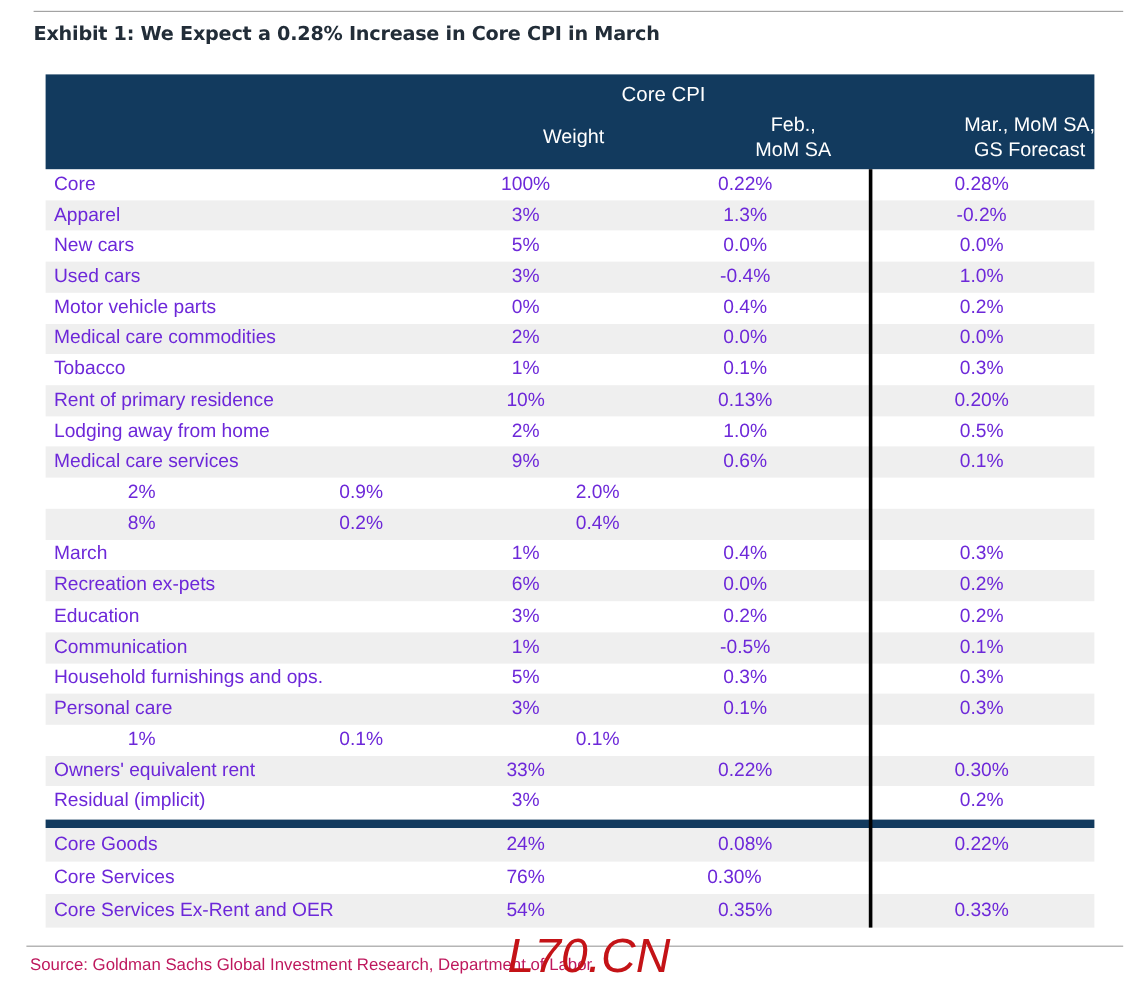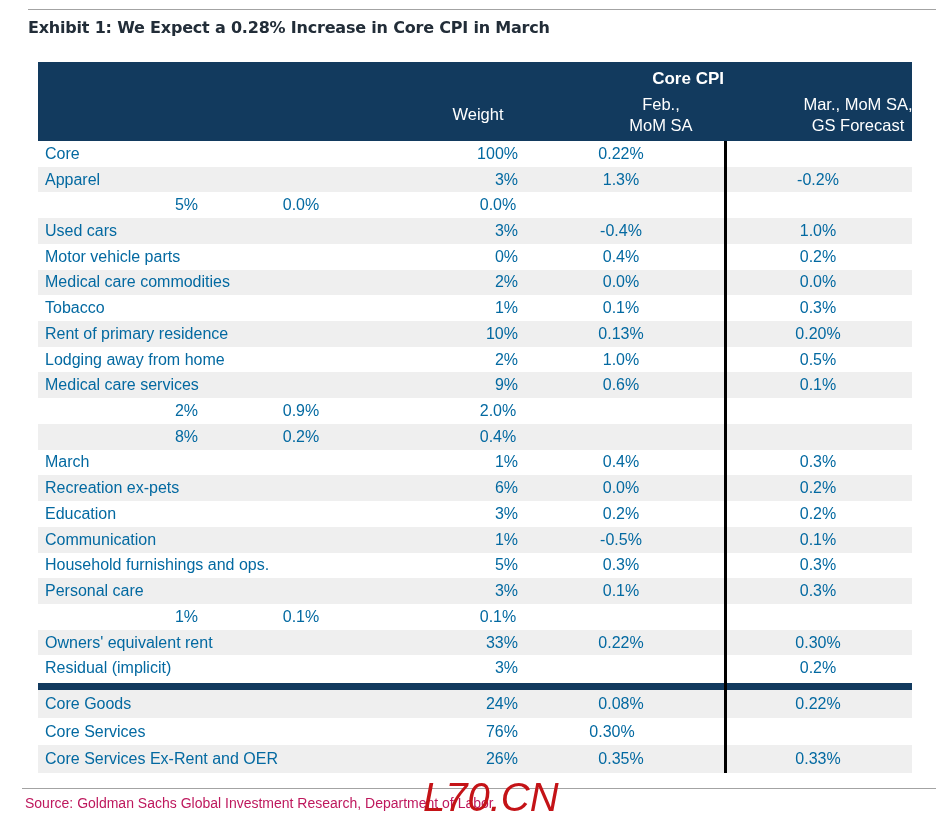--- a/index.html
+++ b/index.html
@@ -9,33 +9,33 @@
   }
   .top-rule{position:absolute;left:28px;top:9px;width:908px;height:1px;background:#a3a3a3;}
   .title{
     position:absolute;left:28px;top:18px;width:890px;
     font-family:"DejaVu Sans", sans-serif;font-size:16px;font-weight:bold;
     color:#222d38;letter-spacing:-0.2px;
   }
   .table{position:absolute;left:38px;top:62px;width:874px;}
   .thead{position:relative;background:#123a5e;height:79px;color:#ffffff;}
   .group-label{
-    position:absolute;left:480px;top:7px;width:206px;text-align:right;
-    font-size:17px;font-weight:bold;
+    position:absolute;left:480px;top:7px;width:206px;text-align:left;
+    font-size:17px;font-weight:normal;
   }
   .head-row{position:absolute;top:26px;left:0;width:874px;height:53px;display:flex;align-items:center;padding-left:40px;}
   .head-cell{text-align:center;font-size:16.5px;line-height:21px;white-space:pre-line;}
   .h-label{width:320px;}
   .h-weight{width:160px;}
   .h-feb{width:206px;}
   .h-mar{width:188px;}
-  .trow{display:flex;align-items:center;height:25.72px;font-size:16px;color:#0369a1;}
+  .trow{display:flex;align-items:center;height:25.72px;font-size:16px;color:#6d28d9;}
   .cell{overflow:hidden;}
   .c-label{width:313px;padding-left:7px;white-space:nowrap;}
-  .c-weight{width:160px;text-align:right;}
+  .c-weight{width:160px;text-align:center;}
   .c-feb{width:206px;text-align:center;}
   .c-mar{width:188px;text-align:center;}
   #body-rows .trow:nth-child(even){background:#efefef;}
   .gap{height:2px;background:#ffffff;}
   .navy-bar{height:7px;background:#123a5e;}
   #summary-rows .trow{height:27.67px;}
   #summary-rows .trow:nth-child(odd){background:#efefef;}
   .col-divider{position:absolute;left:686px;top:79px;width:3px;height:632px;background:#000000;}
   .bottom-rule{position:absolute;left:22px;top:788px;width:914px;height:1px;background:#a3a3a3;}
   .source{position:absolute;left:25px;top:795px;font-size:14px;color:#be185d;}
@@ -62,28 +62,30 @@
       <div class="head-cell h-mar">Mar., MoM SA,
 GS Forecast</div>
     </div>
   </div>
 
   <div id="body-rows">
       <div class="trow">
         <div class="cell c-label">Core</div>
         <div class="cell c-weight">100%</div>
         <div class="cell c-feb">0.22%</div>
+        <div class="cell c-mar">0.28%</div>
       </div>
       <div class="trow">
         <div class="cell c-label">Apparel</div>
         <div class="cell c-weight">3%</div>
         <div class="cell c-feb">1.3%</div>
         <div class="cell c-mar">-0.2%</div>
       </div>
       <div class="trow">
+        <div class="cell c-label">New cars</div>
         <div class="cell c-weight">5%</div>
         <div class="cell c-feb">0.0%</div>
         <div class="cell c-mar">0.0%</div>
       </div>
       <div class="trow">
         <div class="cell c-label">Used cars</div>
         <div class="cell c-weight">3%</div>
         <div class="cell c-feb">-0.4%</div>
         <div class="cell c-mar">1.0%</div>
       </div>
@@ -198,21 +200,21 @@
         <div class="cell c-feb">0.08%</div>
         <div class="cell c-mar">0.22%</div>
       </div>
       <div class="trow">
         <div class="cell c-label">Core Services</div>
         <div class="cell c-weight">76%</div>
         <div class="cell c-mar">0.30%</div>
       </div>
       <div class="trow">
         <div class="cell c-label">Core Services Ex-Rent and OER</div>
-        <div class="cell c-weight">26%</div>
+        <div class="cell c-weight">54%</div>
         <div class="cell c-feb">0.35%</div>
         <div class="cell c-mar">0.33%</div>
       </div>
     </div>
 
   <div class="col-divider"></div>
 </div>
 
 <div class="bottom-rule"></div>
 <div class="source">Source: Goldman Sachs Global Investment Research, Department of Labor</div>

